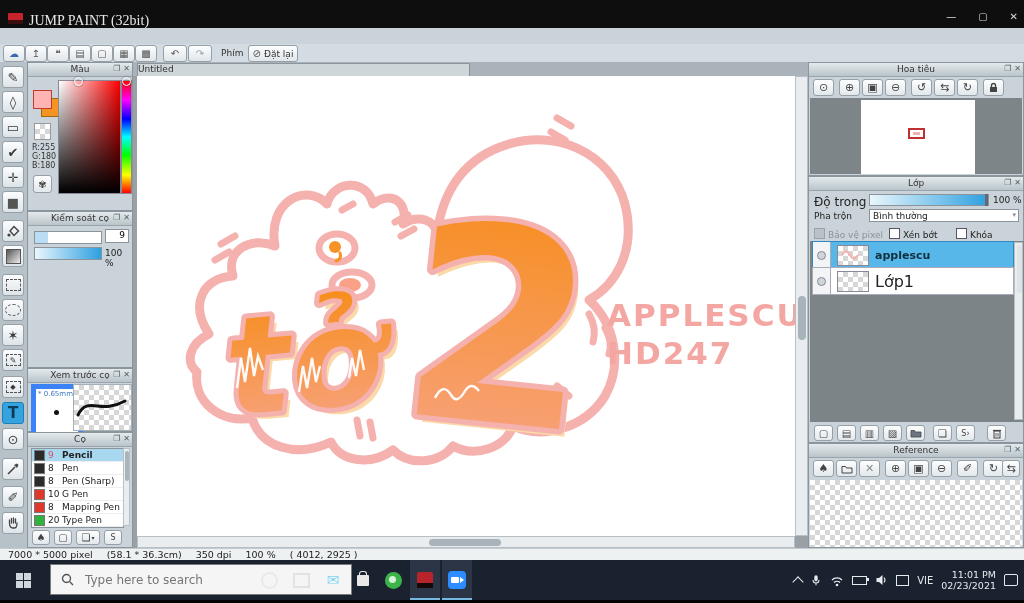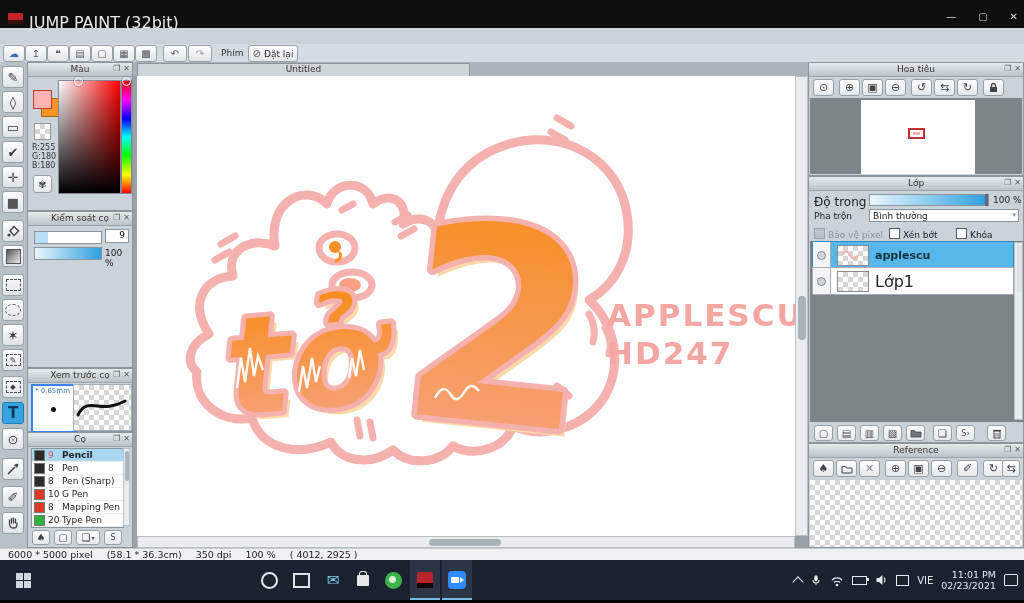--- a/index.html
+++ b/index.html
@@ -3,21 +3,21 @@
 <meta charset="utf-8">
 <style>
   html,body{margin:0;padding:0;background:#000;}
   #screen{position:relative;width:1024px;height:603px;overflow:hidden;background:#c9d3d9;
     font-family:"DejaVu Sans",sans-serif;-webkit-font-smoothing:antialiased;}
   .abs{position:absolute;}
   
   #titlebar{position:absolute;left:0;top:0;width:1024px;height:28px;background:#0e0e0e;color:#e8e8e8;}
   #titlebar .tlogo{position:absolute;left:8px;top:13px;width:15px;height:11px;background:#c4242a;border-radius:1px;}
   #titlebar .tlogo:after{content:"";position:absolute;left:0;bottom:0;width:100%;height:4px;background:#3a0d0f;}
-  #titlebar .ttext{position:absolute;left:29px;top:13px;font-size:16px;}
+  #titlebar .ttext{position:absolute;left:29px;top:13px;font-size:14px;font-family:Liberation Serif, serif;}
   .wbtns{position:absolute;right:6px;top:11px;display:flex;gap:22px;font-size:10px;color:#ddd;}
   
   #menubar{position:absolute;left:0;top:28px;width:1024px;height:16px;background:#d3dce2;border-bottom:1px solid #aab4ba;
     display:flex;align-items:center;padding-left:8px;gap:15px;font-size:9.5px;color:#1a1a1a;box-sizing:border-box;}
   
   #quickbar{position:absolute;left:0;top:44px;width:1024px;height:18px;background:#d3dce2;border-bottom:1px solid #98a2a8;}
   .qb{position:absolute;top:1px;width:20px;height:15px;background:linear-gradient(#fdfefe,#e0e6ea);
     border:1px solid #96a0a6;border-radius:3px;display:flex;align-items:center;justify-content:center;font-size:10px;color:#3c68b0;}
   .qb.gray{color:#555;}
   .qb.dis{color:#9aa4aa;}
@@ -239,21 +239,21 @@
   </div>
 
   <div class="panel" style="left:27px;top:368px;width:106px;height:64px">
     <div class="pt">
       <span>Xem trước cọ</span>
       <span class="ptb">
           <span>❐</span>
           <span>✕</span>
         </span>
     </div>
-    <div class="abs" style="left:3px;top:15px;width:42px;height:45px;background:#fff;border:2px solid #3b82f6">
+    <div class="abs" style="left:3px;top:15px;width:42px;height:45px;background:#fff;border:5px solid #3b82f6">
       <span class="abs" style="left:2px;top:1px;font-size:7px;color:#3a7abf">* 0.65mm</span>
       <span class="abs" style="left:18px;top:21px;width:5px;height:5px;border-radius:50%;background:#111"></span>
     </div>
     <div class="abs checker" style="left:45px;top:15px;width:57px;height:45px;border:1px solid #a5afb5">
       <svg width="55" height="43" viewBox="0 0 55 43">
         <path d="M4,30 C14,10 26,30 51,16" fill="none" stroke="#111" stroke-width="3" stroke-linecap="round"></path>
       </svg>
     </div>
   </div>
 
@@ -312,21 +312,21 @@
     <span class="sb" style="left:48px;top:97px;width:24px;height:15px;gap:1px">
         <span>❏</span>
         <span style="font-size:6px">▾</span>
       </span>
     <span class="sb" style="left:76px;top:97px;width:18px;height:15px;font-size:8px">
         <span>S</span>
       </span>
   </div>
 
   <div class="abs" style="left:133px;top:62px;width:675px;height:14px;background:#aab3b9;border-bottom:1px solid #8a949a">
-    <span class="abs" style="left:4px;top:1px;width:333px;height:13px;background:#cfd6da;border:1px solid #8a949a;border-bottom:none;font-size:9px;text-align:center;color:#333;box-sizing:border-box">Untitled</span>
+    <span class="abs" style="left:4px;top:1px;width:333px;height:13px;background:#cfd6da;border:1px solid #8a949a;border-bottom:none;font-size:9px;color:#333;box-sizing:border-box">Untitled</span>
   </div>
   <div class="abs" style="left:133px;top:76px;width:675px;height:472px;background:#9aa1a6"></div>
   <div class="abs" style="left:137px;top:76px;width:658px;height:460px;background:#fff"></div>
 
   <svg class="abs" style="left:137px;top:76px" width="658" height="460" viewBox="0 0 658 460">
     <defs>
       <linearGradient id="og" x1="0" y1="0" x2="0" y2="1">
         <stop offset="0" stop-color="#f78c16"></stop>
           <stop offset="1" stop-color="#f7a488"></stop>
       </linearGradient>
@@ -544,36 +544,43 @@
     <span class="rtb" style="left:174px;top:16px">
         <span>↻</span>
       </span>
     <span class="rtb" style="left:193px;top:16px;width:18px">
         <span>⇆</span>
       </span>
     <div class="abs checker" style="left:1px;top:36px;width:212px;height:67px"></div>
   </div>
 
   <div id="statusbar">
-    <span>6000 * 5000 pixel</span>
+    <span>7000 * 5000 pixel</span>
     <span>(58.1 * 36.3cm)</span>
     <span>350 dpi</span>
     <span>100 %</span>
     <span>( 4012, 2925 )</span>
   </div>
 
   <div id="taskbar">
     <div class="tbicon" style="left:8px">
       <span id="startlogo">
           <span></span>
           <span></span>
           <span></span>
           <span></span>
         </span>
     </div>
+    <div id="searchbox">
+      <svg width="13" height="13" viewBox="0 0 13 13">
+          <circle cx="5.5" cy="5.5" r="4" fill="none" stroke="#555" stroke-width="1.4"></circle>
+          <line x1="8.8" y1="8.8" x2="12" y2="12" stroke="#555" stroke-width="1.4"></line>
+        </svg>
+      <input type="text" placeholder="Type here to search" style="">
+    </div>
     <div class="tbicon" style="left:254px">
         <span class="ring"></span>
       </div>
     <div class="tbicon" style="left:286px">
         <span class="tv"></span>
       </div>
     <div class="tbicon" style="left:318px;color:#7fd4f7;font-size:15px">
         <span>✉</span>
       </div>
     <div class="tbicon" style="left:348px">

